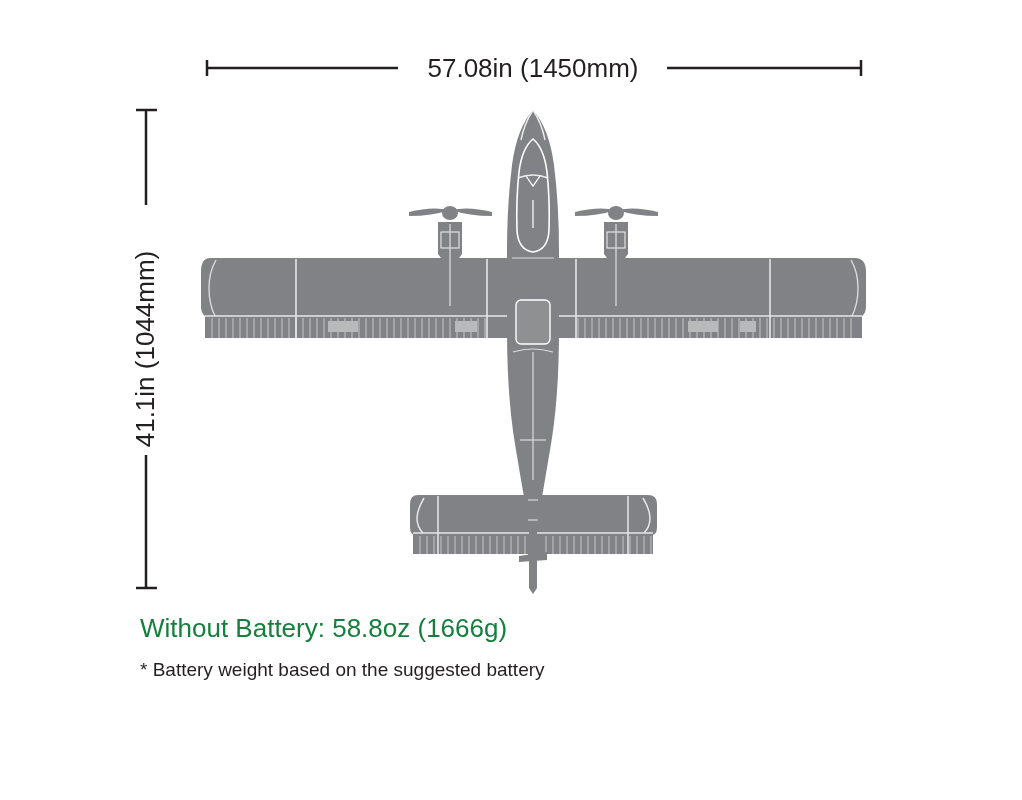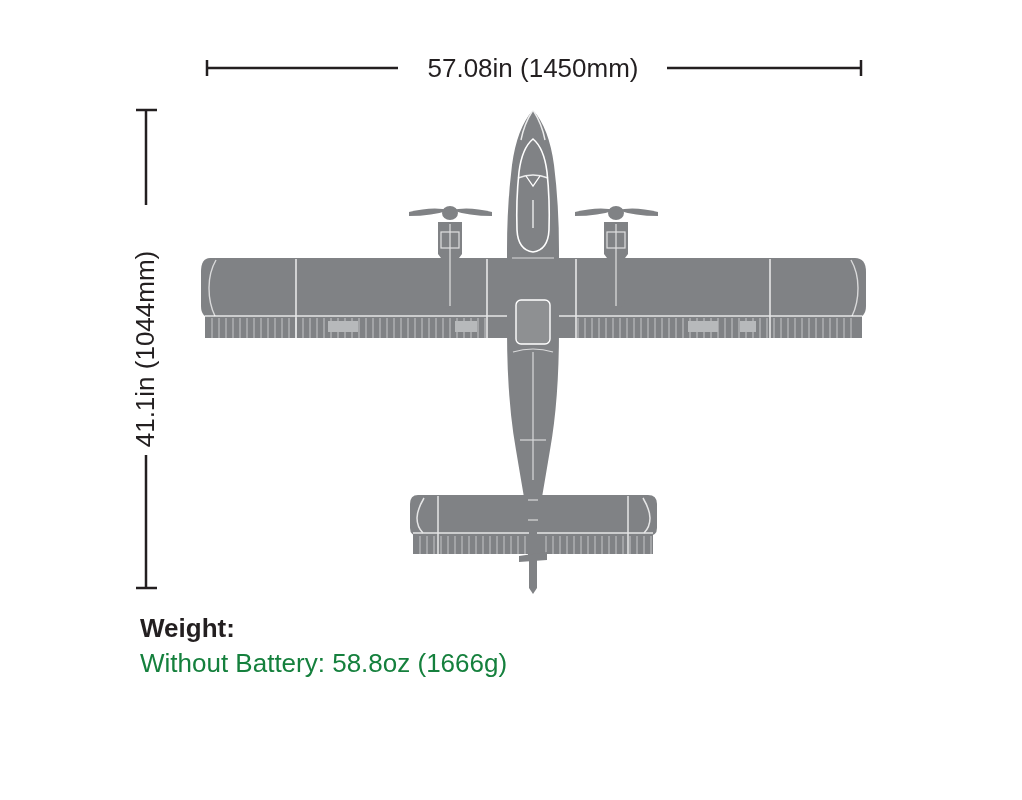--- a/index.html
+++ b/index.html
@@ -326,17 +326,17 @@
 
       <g stroke="#ffffff" stroke-width="1.2" opacity="0.7" fill="none">
         <line x1="528" y1="500" x2="538" y2="500"></line>
         <line x1="528" y1="520" x2="538" y2="520"></line>
       </g>
 
     </g>
   </svg>
 
   <div class="spec-block">
-    <div class="spec-title">Weight:</div>
     <div class="spec-line">Without Battery: 58.8oz (1666g)</div>
+    <div class="spec-note">* Battery weight based on the suggested battery</div>
   </div>
 
 </div>
 
 </body></html>

